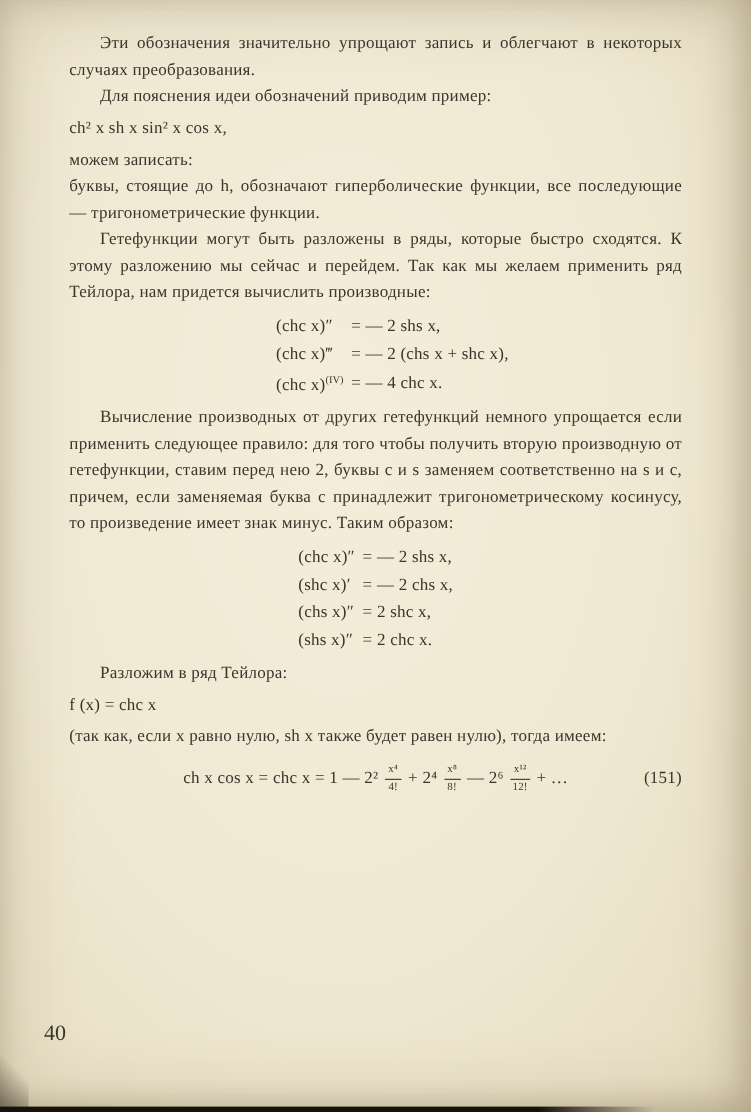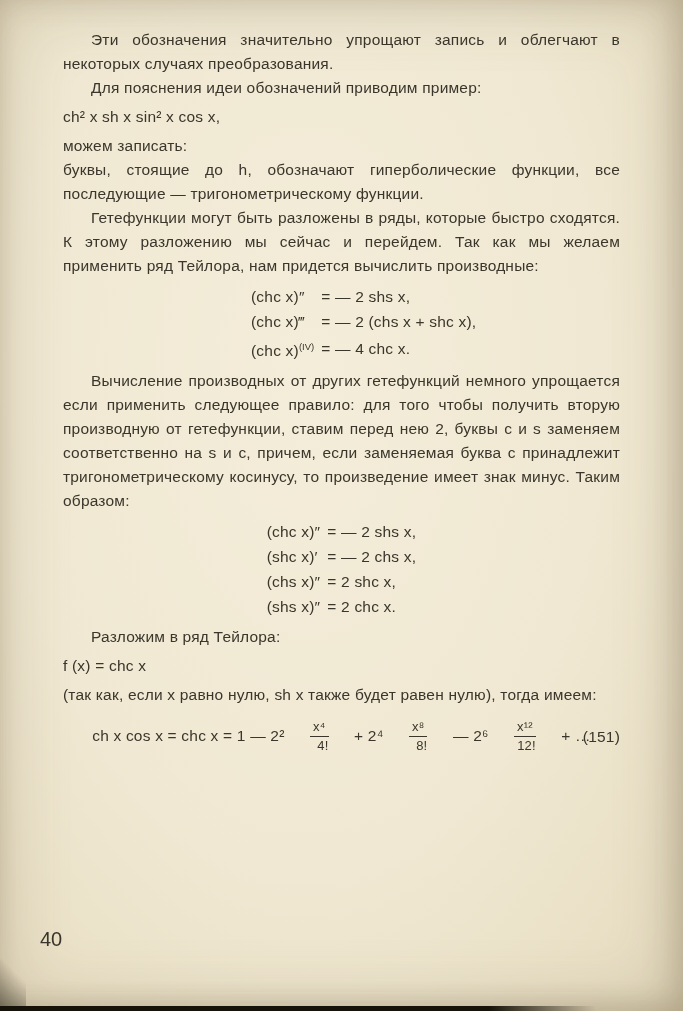--- a/index.html
+++ b/index.html
@@ -2,21 +2,21 @@
 <html><head>
 <meta charset="utf-8">
 <style>
   html, body { margin: 0; padding: 0; background: #cfc6ae; }
   .page {
     position: relative;
     width: 683px;
     height: 1011px;
     margin: 0 auto;
     background: radial-gradient(ellipse at 45% 38%, #f4edda 0%, #f0e8d2 55%, #e5dbbf 100%);
-    font-family: Liberation Sans, sans-serif;
+    font-family: Liberation Serif, serif;
     color: #3a362c;
     overflow: hidden;
   }
   .content {
     position: absolute;
     left: 63px; top: 28px; width: 557px;
     font-size: 15.5px; line-height: 24px;
     letter-spacing: .2px;
     text-align: justify;
   }
@@ -24,21 +24,21 @@
   .indent { text-indent: 28px; }
   .formula { text-align: left; text-indent: 0; margin: 5px 0; }
   .eq-table { border-collapse: collapse; margin: 6px 0 6px 188px; }
   .eq-table td { padding: 0; line-height: 25px; white-space: nowrap; font-size: 15.5px; }
   .eq-table td.rhs { padding-left: 7px; }
   .eq-table.centered { margin-left: auto; margin-right: auto; }
   sup.iv { font-size: 9.5px; letter-spacing: 0; }
   .fline { margin-top: 2px; }
   .eq151 { position: relative; margin-top: 12px; text-align: center; text-indent: 0; white-space: nowrap; }
   .eq151 .eqnum { position: absolute; right: 0; top: 50%; transform: translateY(-50%); }
-  .frac { display: inline-block; vertical-align: middle; text-align: right; margin: 0 21px; font-size: 13px; line-height: 1.25; }
+  .frac { display: inline-block; vertical-align: middle; text-align: center; margin: 0 2px; font-size: 10px; line-height: 1.25; }
   .frac .num { display: block; border-bottom: 1px solid #3a362c; padding: 0 3px 1px; }
   .frac .den { display: block; padding-top: 1px; }
   .page-num { position: absolute; left: 40px; top: 928px; font-size: 20px; }
   .vignette {
     position: absolute; inset: 0; pointer-events: none;
     box-shadow: inset 0 0 70px rgba(95,78,45,.22), inset -14px 0 30px rgba(95,78,45,.13), inset 0 -10px 22px rgba(95,78,45,.12);
   }
   .bottom-edge {
     position: absolute; left: 0; bottom: 0; height: 5px; width: 596px;
     background: linear-gradient(to right, #161209 0%, #161209 82%, rgba(22,18,9,0) 100%);
@@ -55,21 +55,21 @@
   <div class="content">
 
     <p class="indent">Эти обозначения значительно упрощают запись и облегчают в некоторых случаях преобразования.</p>
     <p class="indent">Для пояснения идеи обозначений приводим пример:</p>
 
     <p class="formula">ch² x sh x sin² x cos x,</p>
 
     <p>можем записать:</p>
 
 
-    <p>буквы, стоящие до h, обозначают гиперболические функции, все последующие — тригонометрическому функции.</p>
+    <p>буквы, стоящие до h, обозначают гиперболические функции, все последующие — тригонометрические функции.</p>
     <p class="indent">Гетефункции могут быть разложены в ряды, которые быстро сходятся. К этому разложению мы сейчас и перейдем. Так как мы желаем применить ряд Тейлора, нам придется вычислить производные:</p>
 
     <table class="eq-table">
       <tbody>
         <tr>
           <td class="lhs"><span>(chc x)″</span></td>
           <td class="rhs">= — 2 shs x,</td>
         </tr>
         <tr>
           <td class="lhs"><span>(chc x)‴</span></td>

